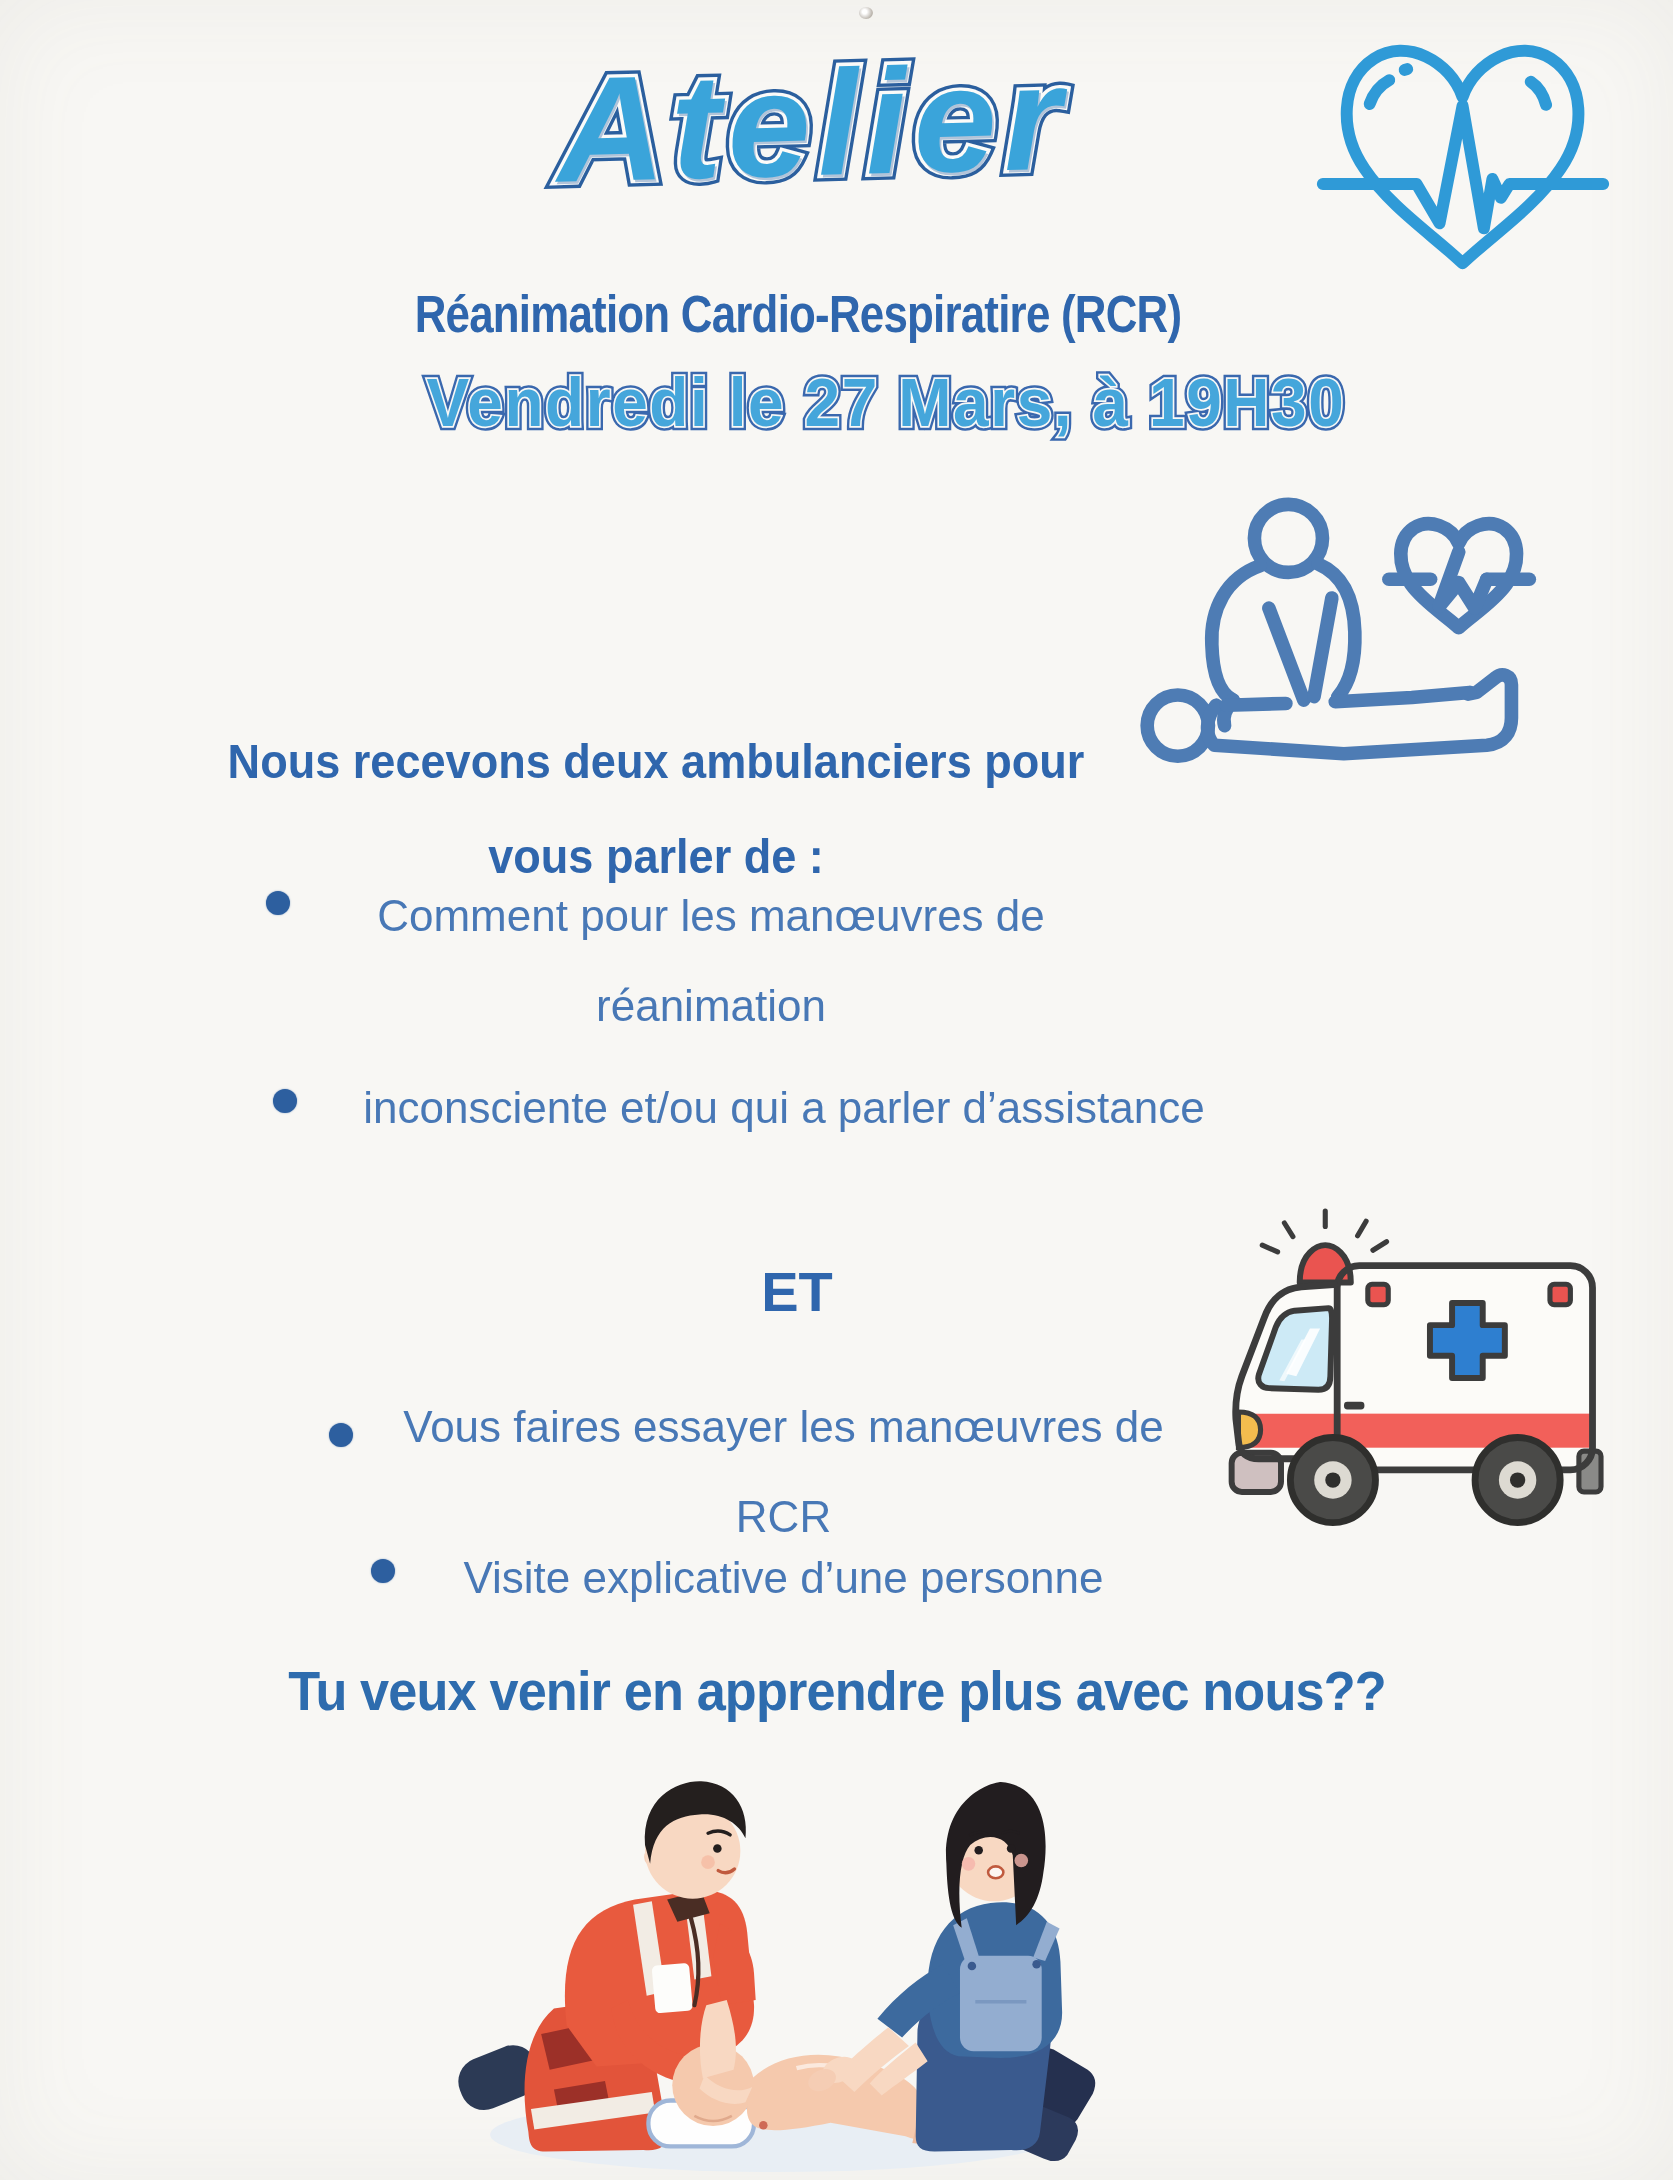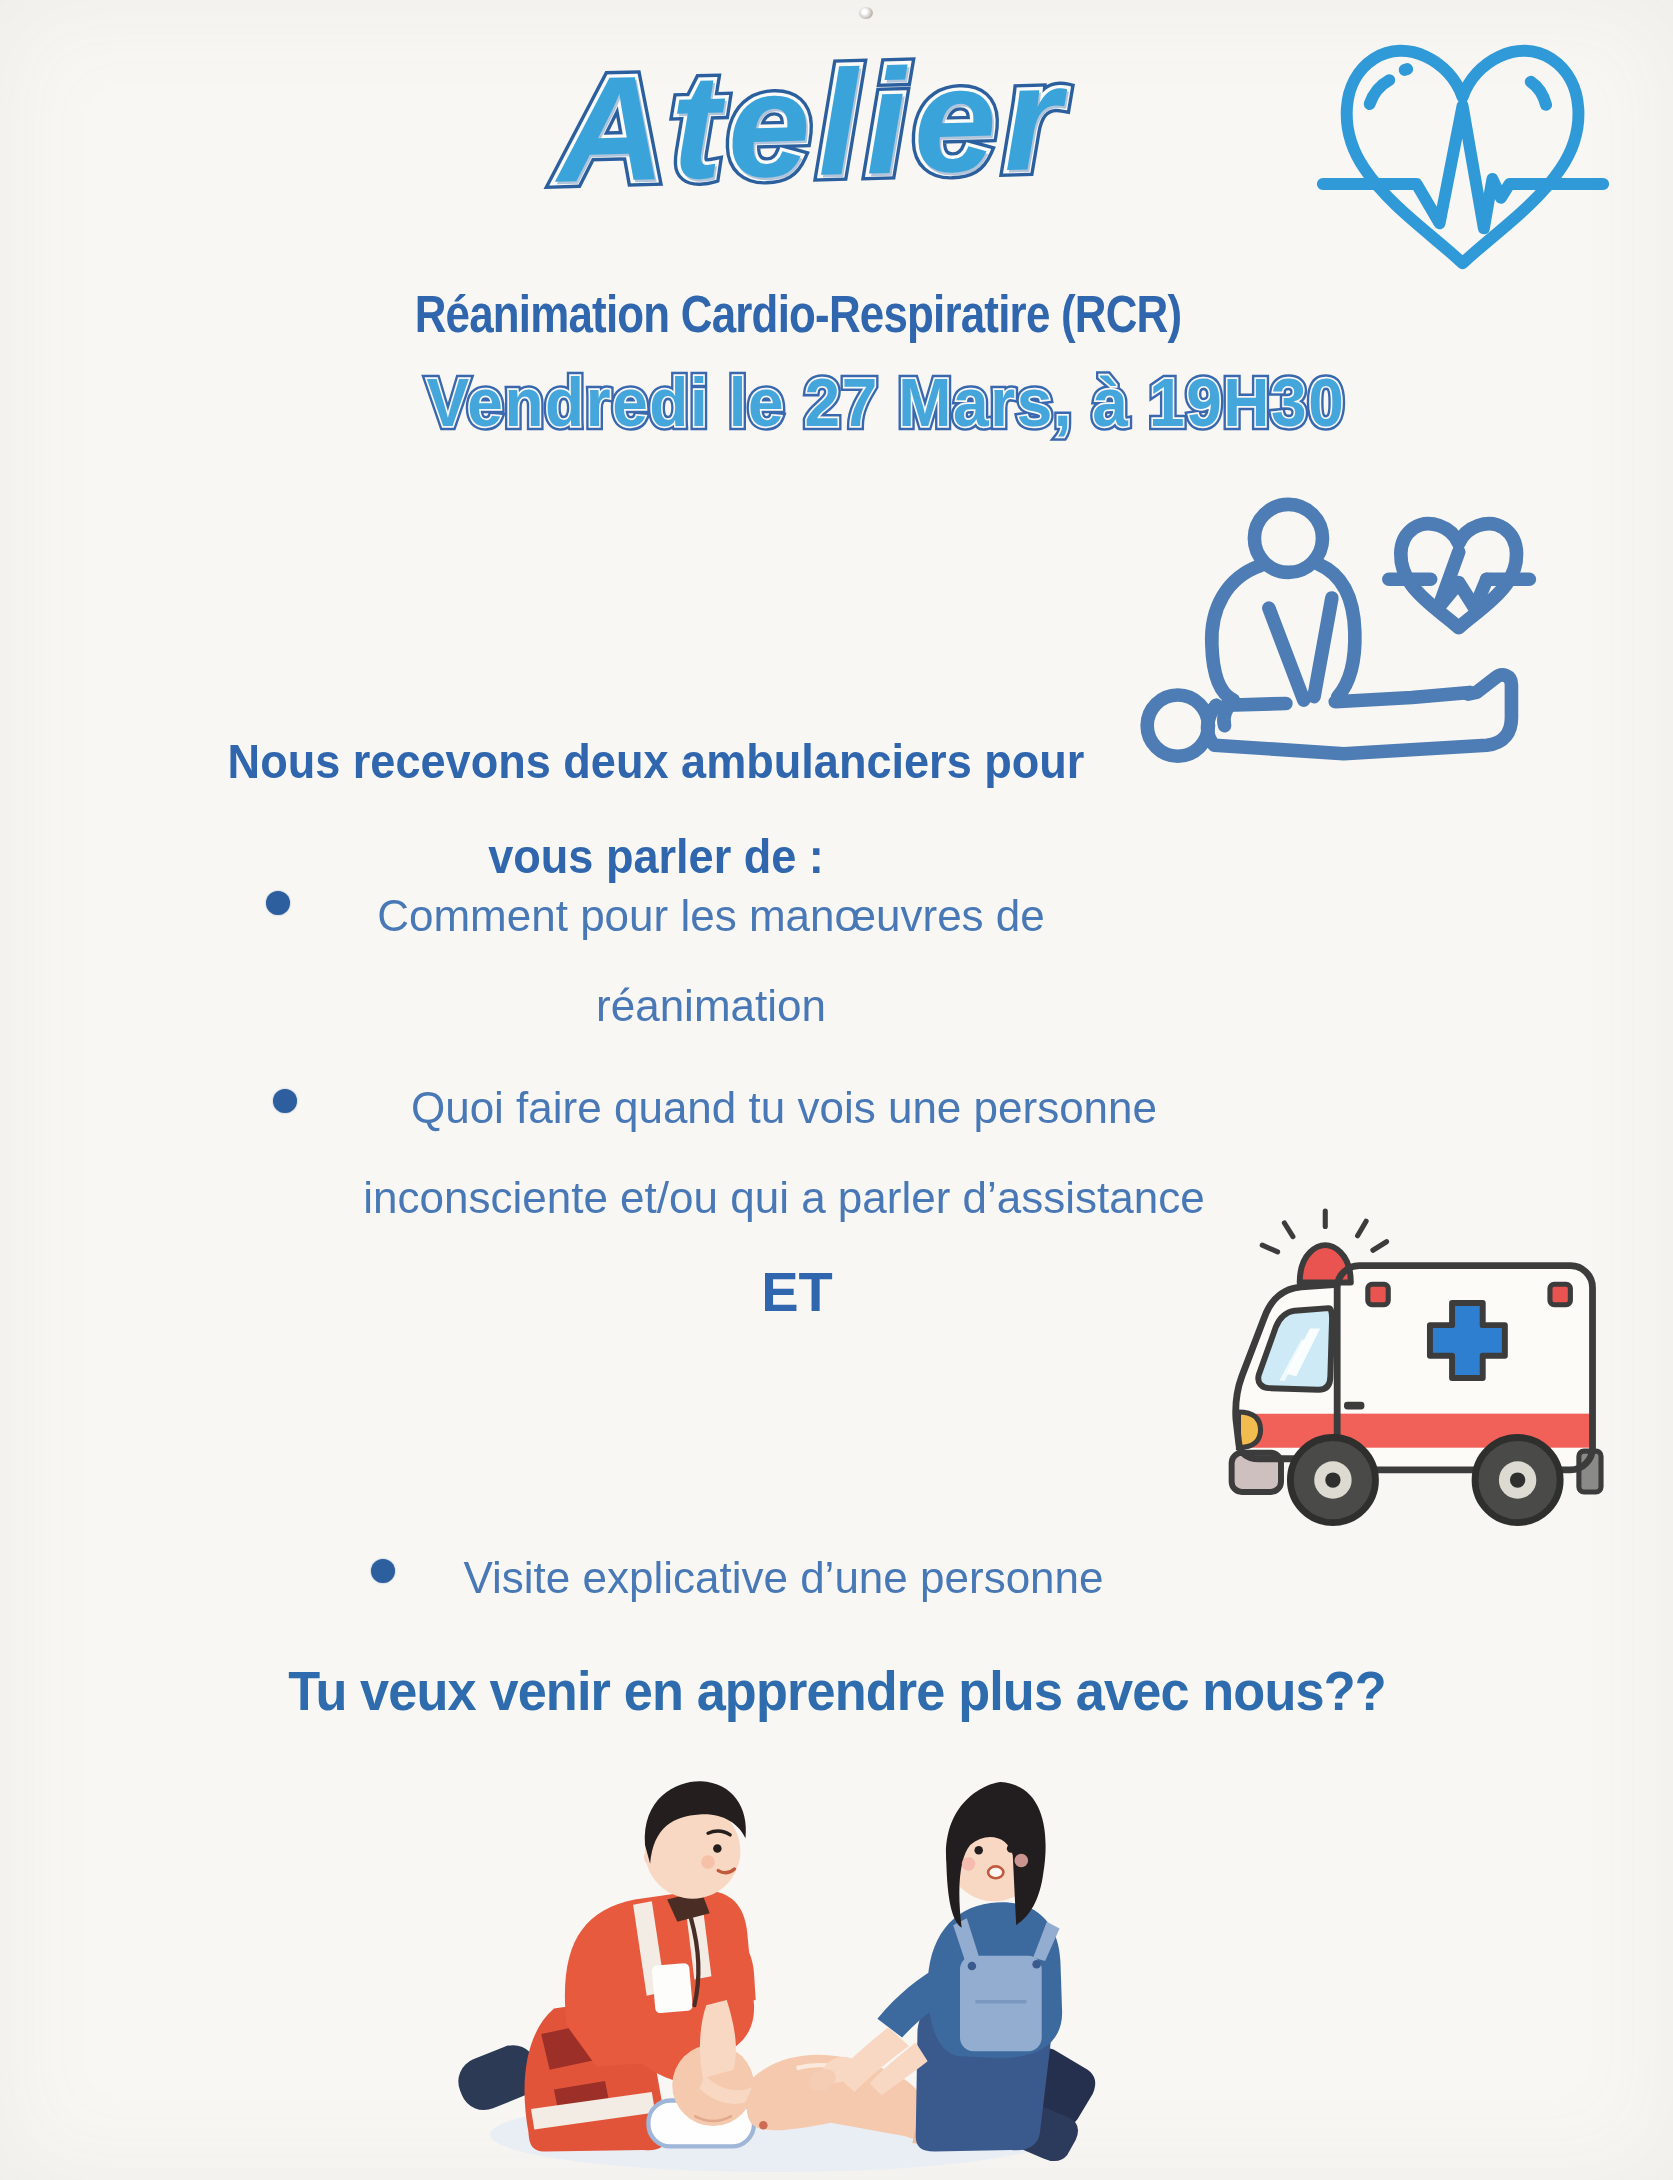--- a/index.html
+++ b/index.html
@@ -138,27 +138,33 @@
     <span class="dot"></span>
     <div class="btext">
       <div>Comment pour les manœuvres de</div>
       <div>réanimation</div>
     </div>
   </div>
 
   <div class="bullet b2">
     <span class="dot"></span>
     <div class="btext">
-      <div>Quoi faire quand tu vois une personne</div>
       <div>inconsciente et/ou qui a parler d’assistance</div>
     </div>
   </div>
 
   <div class="et">ET</div>
 
+  <div class="bullet b3">
+    <span class="dot"></span>
+    <div class="btext">
+      <div>Vous faires essayer les manœuvres de</div>
+      <div>RCR</div>
+    </div>
+  </div>
 
   <div class="bullet b4">
     <span class="dot"></span>
     <div class="btext">
       <div>Visite explicative d’une personne</div>
     </div>
   </div>
 
   <svg class="icon-abs" style="left:1201px;top:1199px;" width="423" height="351" viewBox="0 0 497 412">
 

